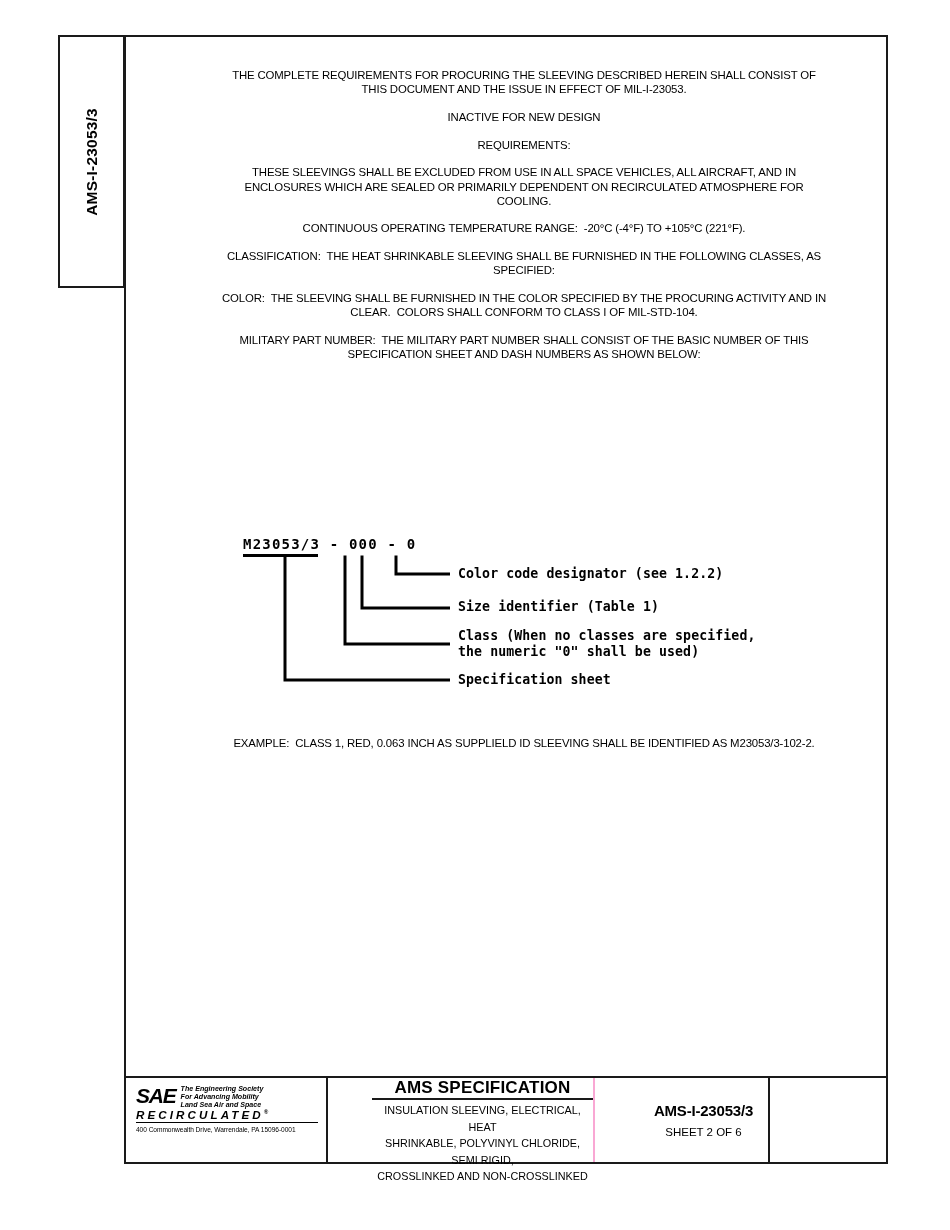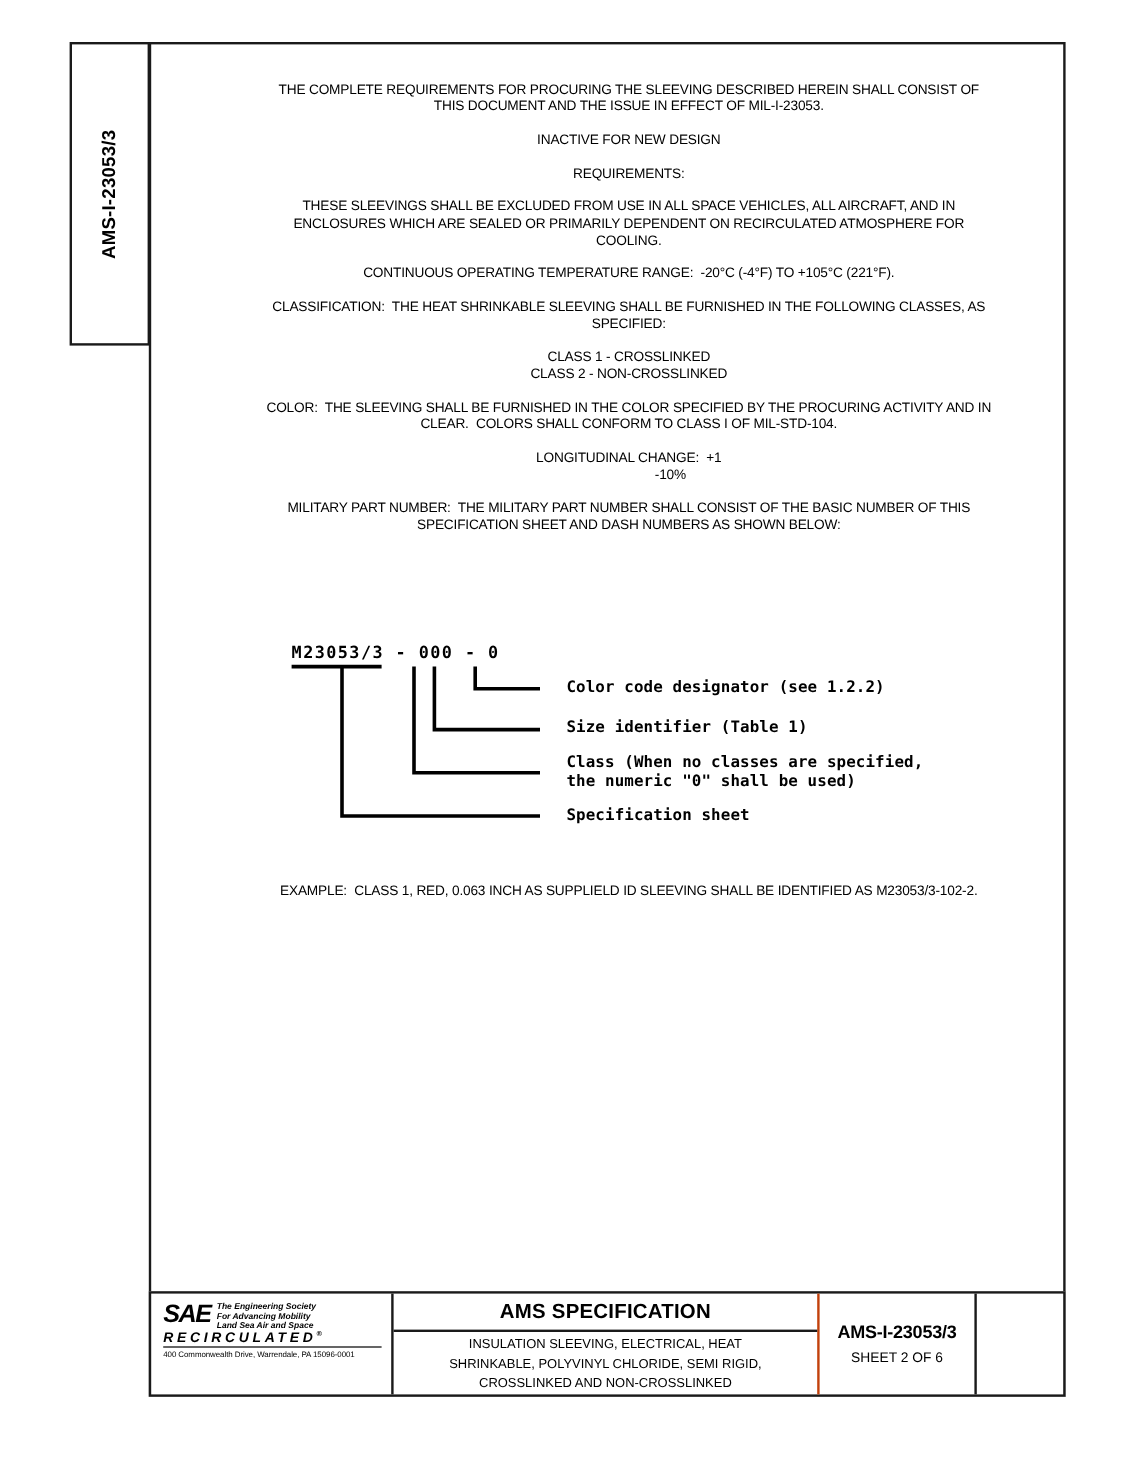--- a/index.html
+++ b/index.html
@@ -97,52 +97,52 @@
     white-space: pre;
   }
   .pn-label {
     position: absolute;
     font-family: "DejaVu Sans Mono", monospace;
     font-size: 13.2px;
     font-weight: bold;
     line-height: 15.5px;
     white-space: pre;
     letter-spacing: 0.1px;
-    margin-left: 14px;
   }
   .pn-svg {
     position: absolute;
     left: 0; top: 0;
     width: 620px; height: 170px;
   }
 
   
   .title-block {
     position: absolute;
     left: 124px;
     top: 1076px;
     width: 764px;
     height: 88px;
     border: 2px solid #1a1a1a;
     box-sizing: border-box;
     display: flex;
     background: #ffffff;
+    gap: 44px;
   }
   .tb-cell {
     box-sizing: border-box;
     position: relative;
   }
   .tb-logo {
     width: 202px;
     border-right: 2px solid #1a1a1a;
     padding: 6px 8px 0 10px;
   }
   .tb-mid {
     flex: 1;
-    border-right: 2px solid #c2410c;
+    border-right: 2px solid #f9a8d4;
     display: flex;
     flex-direction: column;
   }
   .tb-mid-top {
     height: 30px;
     border-bottom: 2px solid #1a1a1a;
     display: flex;
     align-items: center;
     justify-content: center;
   }
@@ -246,26 +246,22 @@
     <p class="para">THE COMPLETE REQUIREMENTS FOR PROCURING THE SLEEVING DESCRIBED HEREIN SHALL CONSIST OF
 THIS DOCUMENT AND THE ISSUE IN EFFECT OF MIL-I-23053.</p>
     <p class="para center">INACTIVE FOR NEW DESIGN</p>
     <p class="para">REQUIREMENTS:</p>
     <p class="para">THESE SLEEVINGS SHALL BE EXCLUDED FROM USE IN ALL SPACE VEHICLES, ALL AIRCRAFT, AND IN
 ENCLOSURES WHICH ARE SEALED OR PRIMARILY DEPENDENT ON RECIRCULATED ATMOSPHERE FOR
 COOLING.</p>
     <p class="para">CONTINUOUS OPERATING TEMPERATURE RANGE:  -20°C (-4°F) TO +105°C (221°F).</p>
     <p class="para">CLASSIFICATION:  THE HEAT SHRINKABLE SLEEVING SHALL BE FURNISHED IN THE FOLLOWING CLASSES, AS
 SPECIFIED:</p>
-    <p class="para">CLASS 1 - CROSSLINKED
-CLASS 2 - NON-CROSSLINKED</p>
     <p class="para">COLOR:  THE SLEEVING SHALL BE FURNISHED IN THE COLOR SPECIFIED BY THE PROCURING ACTIVITY AND IN
 CLEAR.  COLORS SHALL CONFORM TO CLASS I OF MIL-STD-104.</p>
-    <p class="para">LONGITUDINAL CHANGE:  +1
-                       -10%</p>
     <p class="para">MILITARY PART NUMBER:  THE MILITARY PART NUMBER SHALL CONSIST OF THE BASIC NUMBER OF THIS
 SPECIFICATION SHEET AND DASH NUMBERS AS SHOWN BELOW:</p>
   </div>
 
   <div class="pn-diagram">
 
     <div class="pn-code">M23053/3 - 000 - 0</div>
 
     <svg class="pn-svg" viewBox="0 0 620 170" xmlns="http://www.w3.org/2000/svg">
       <g stroke="#000000" fill="none" stroke-width="3" stroke-linecap="butt">

